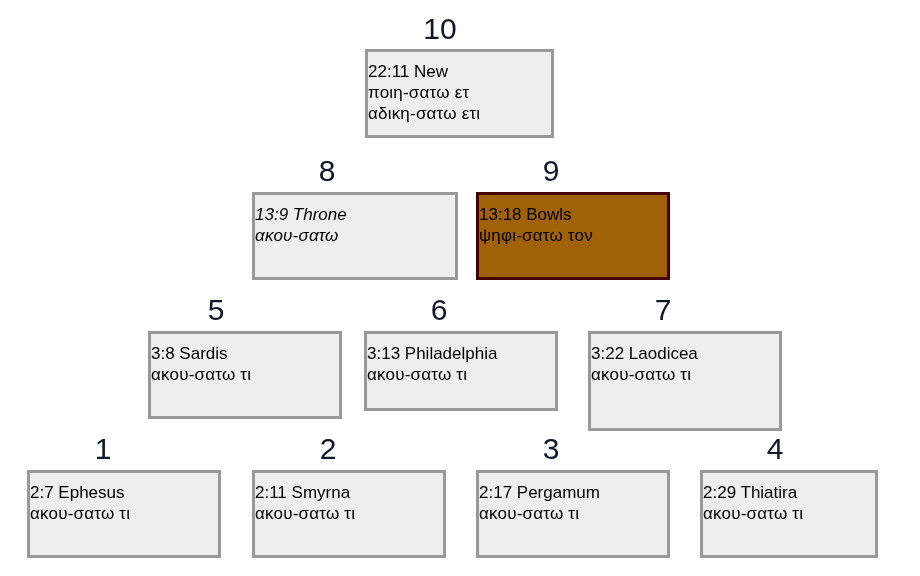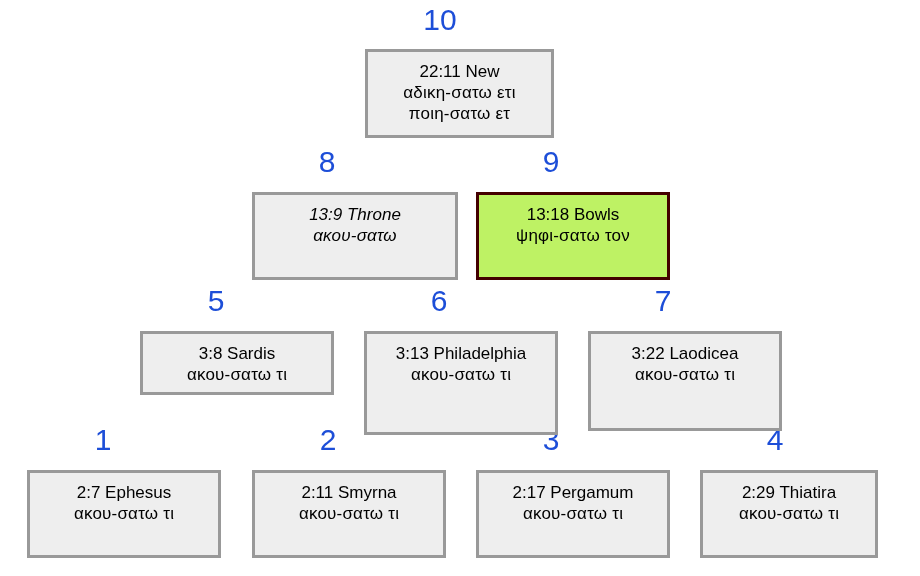--- a/index.html
+++ b/index.html
@@ -16,45 +16,46 @@
   #diagram {
     position: relative;
     width: 920px;
     height: 576px;
   }
   .node {
     position: absolute;
     box-sizing: border-box;
     background: #eeeeee;
     border: 3px solid #999999;
-    text-align: center;
+    text-align: left;
     color: #000000;
     font-size: 17px;
     line-height: 21px;
     padding-top: 9px;
     white-space: nowrap;
     overflow: hidden;
   }
   .node.highlight {
-    background: #bef264;
+    background: #a16207;
     border-color: #440000;
   }
   .node-line {
     display: block;
   }
   .node-line.greek {
     letter-spacing: 0.2px;
   }
   .node-num {
     position: absolute;
     font-size: 30px;
     line-height: 30px;
-    color: #1d4ed8;
+    color: #0f172a;
     text-align: center;
     width: 40px;
+    margin-top: 9px;
   }
 </style>
 </head>
 <body>
 
 <div id="diagram">
     <div class="node-num" style="left: 83px; top: 425px;">1</div>
     <div class="node" style="left: 27px; top: 470px; width: 194px; height: 88px;">
       <span class="node-line">2:7 Ephesus</span>
       <span class="node-line greek">ακου-σατω τι</span>
@@ -68,26 +69,26 @@
     <div class="node" style="left: 476px; top: 470px; width: 194px; height: 88px;">
       <span class="node-line">2:17 Pergamum</span>
       <span class="node-line greek">ακου-σατω τι</span>
     </div>
     <div class="node-num" style="left: 755px; top: 425px;">4</div>
     <div class="node" style="left: 700px; top: 470px; width: 178px; height: 88px;">
       <span class="node-line">2:29 Thiatira</span>
       <span class="node-line greek">ακου-σατω τι</span>
     </div>
     <div class="node-num" style="left: 196px; top: 286px;">5</div>
-    <div class="node" style="left: 140px; top: 331px; width: 194px; height: 64px;">
+    <div class="node" style="left: 148px; top: 331px; width: 194px; height: 88px;">
       <span class="node-line">3:8 Sardis</span>
       <span class="node-line greek">ακου-σατω τι</span>
     </div>
     <div class="node-num" style="left: 419px; top: 286px;">6</div>
-    <div class="node" style="left: 364px; top: 331px; width: 194px; height: 104px;">
+    <div class="node" style="left: 364px; top: 331px; width: 194px; height: 80px;">
       <span class="node-line">3:13 Philadelphia</span>
       <span class="node-line greek">ακου-σατω τι</span>
     </div>
     <div class="node-num" style="left: 643px; top: 286px;">7</div>
     <div class="node" style="left: 588px; top: 331px; width: 194px; height: 100px;">
       <span class="node-line">3:22 Laodicea</span>
       <span class="node-line greek">ακου-σατω τι</span>
     </div>
     <div class="node-num" style="left: 307px; top: 147px;">8</div>
     <div class="node" style="left: 252px; top: 192px; width: 206px; height: 88px; font-style: italic;">
@@ -95,16 +96,16 @@
       <span class="node-line greek">ακου-σατω</span>
     </div>
     <div class="node-num" style="left: 531px; top: 147px;">9</div>
     <div class="node highlight" style="left: 476px; top: 192px; width: 194px; height: 88px;">
       <span class="node-line">13:18 Bowls</span>
       <span class="node-line greek">ψηφι-σατω τον</span>
     </div>
     <div class="node-num" style="left: 420px; top: 5px;">10</div>
     <div class="node" style="left: 365px; top: 49px; width: 189px; height: 89px;">
       <span class="node-line">22:11 New</span>
+      <span class="node-line greek">ποιη-σατω ετ</span>
       <span class="node-line greek">αδικη-σατω ετι</span>
-      <span class="node-line greek">ποιη-σατω ετ</span>
     </div>
   </div>
 
 </body></html>

